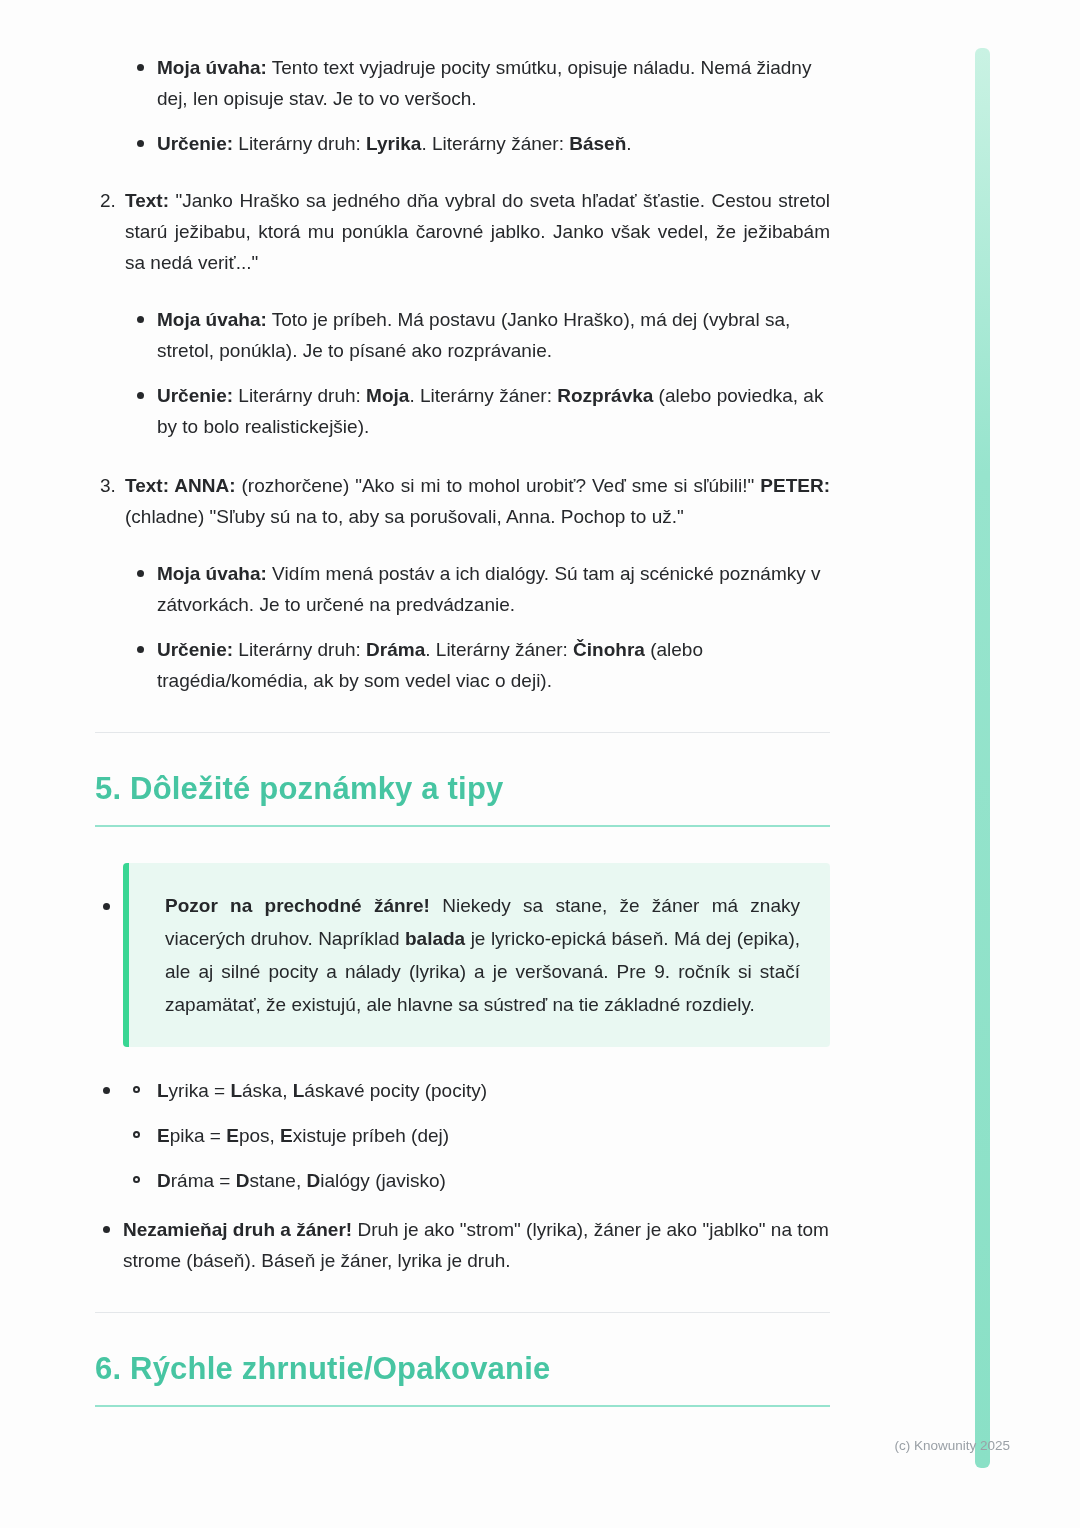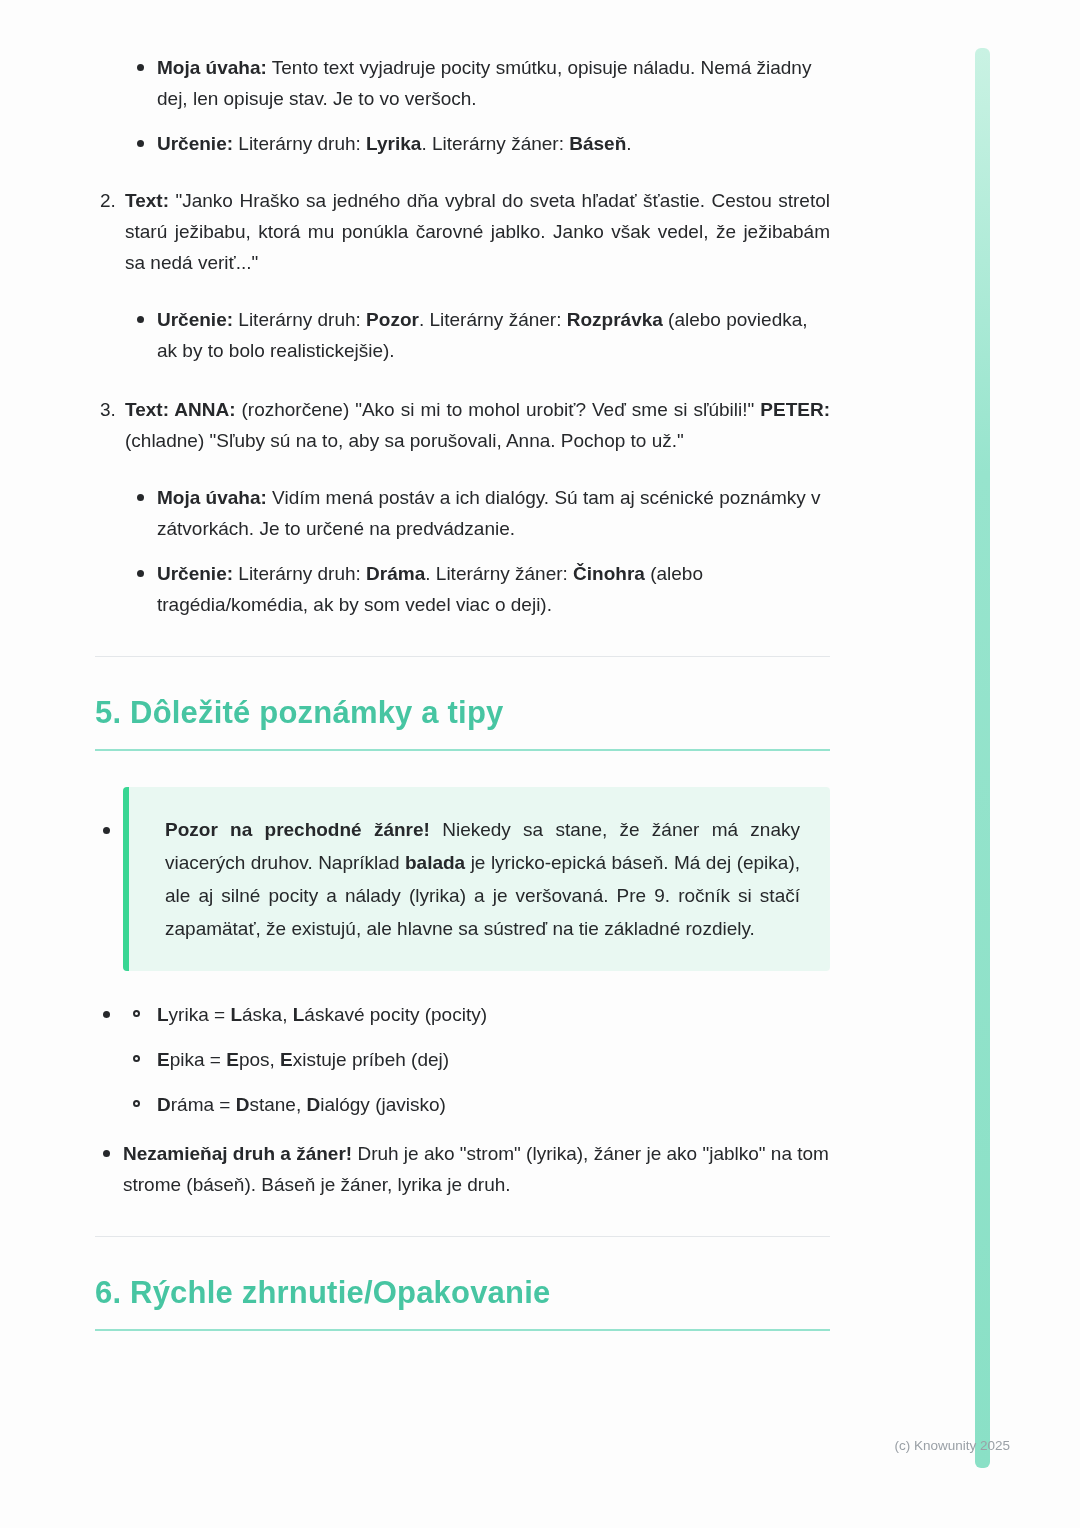--- a/index.html
+++ b/index.html
@@ -133,21 +133,25 @@
         <p class="txt"><span class="b">Určenie:</span><span> Literárny druh: </span><span class="b">Lyrika</span><span>. Literárny žáner: </span><span class="b">Báseň</span><span>.</span></p>
       </div>
     </section>
 
     <section class="num-item">
       <span class="num">2.</span>
       <p class="txt justify"><span class="b">Text:</span><span> "Janko Hraško sa jedného dňa vybral do sveta hľadať šťastie. Cestou stretol starú ježibabu, ktorá mu ponúkla čarovné jablko. Janko však vedel, že ježibabám sa nedá veriť..."</span></p>
       <div class="sublist">
         <div class="li">
           <span class="marker dot"></span>
-          <p class="txt"><span class="b">Určenie:</span><span> Literárny druh: </span><span class="b">Pozor</span><span>. Literárny žáner: </span><span class="b">Rozprávka</span><span> (alebo poviedka, ak by to bolo realistickejšie).</span></p>
+          <p class="txt"><span class="b">Moja úvaha:</span><span> Toto je príbeh. Má postavu (Janko Hraško), má dej (vybral sa, stretol, ponúkla). Je to písané ako rozprávanie.</span></p>
+        </div>
+        <div class="li">
+          <span class="marker dot"></span>
+          <p class="txt"><span class="b">Určenie:</span><span> Literárny druh: </span><span class="b">Moja</span><span>. Literárny žáner: </span><span class="b">Rozprávka</span><span> (alebo poviedka, ak by to bolo realistickejšie).</span></p>
         </div>
       </div>
     </section>
 
     <section class="num-item">
       <span class="num">3.</span>
       <p class="txt justify"><span class="b">Text: ANNA:</span><span> (rozhorčene) "Ako si mi to mohol urobiť? Veď sme si sľúbili!" </span><span class="b">PETER:</span><span> (chladne) "Sľuby sú na to, aby sa porušovali, Anna. Pochop to už."</span></p>
       <div class="sublist">
         <div class="li">
           <span class="marker dot"></span>

